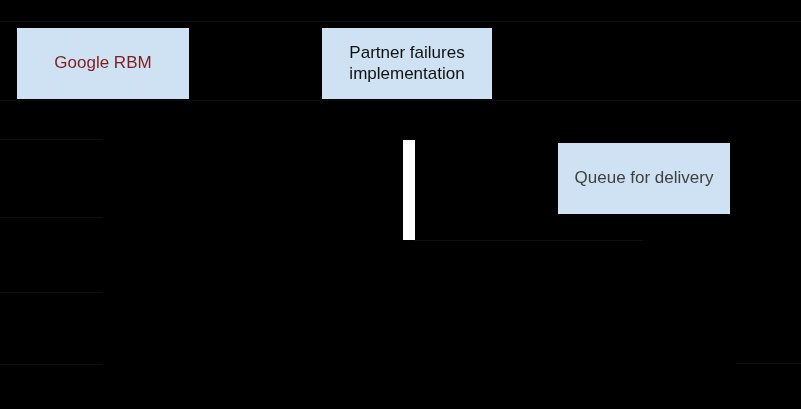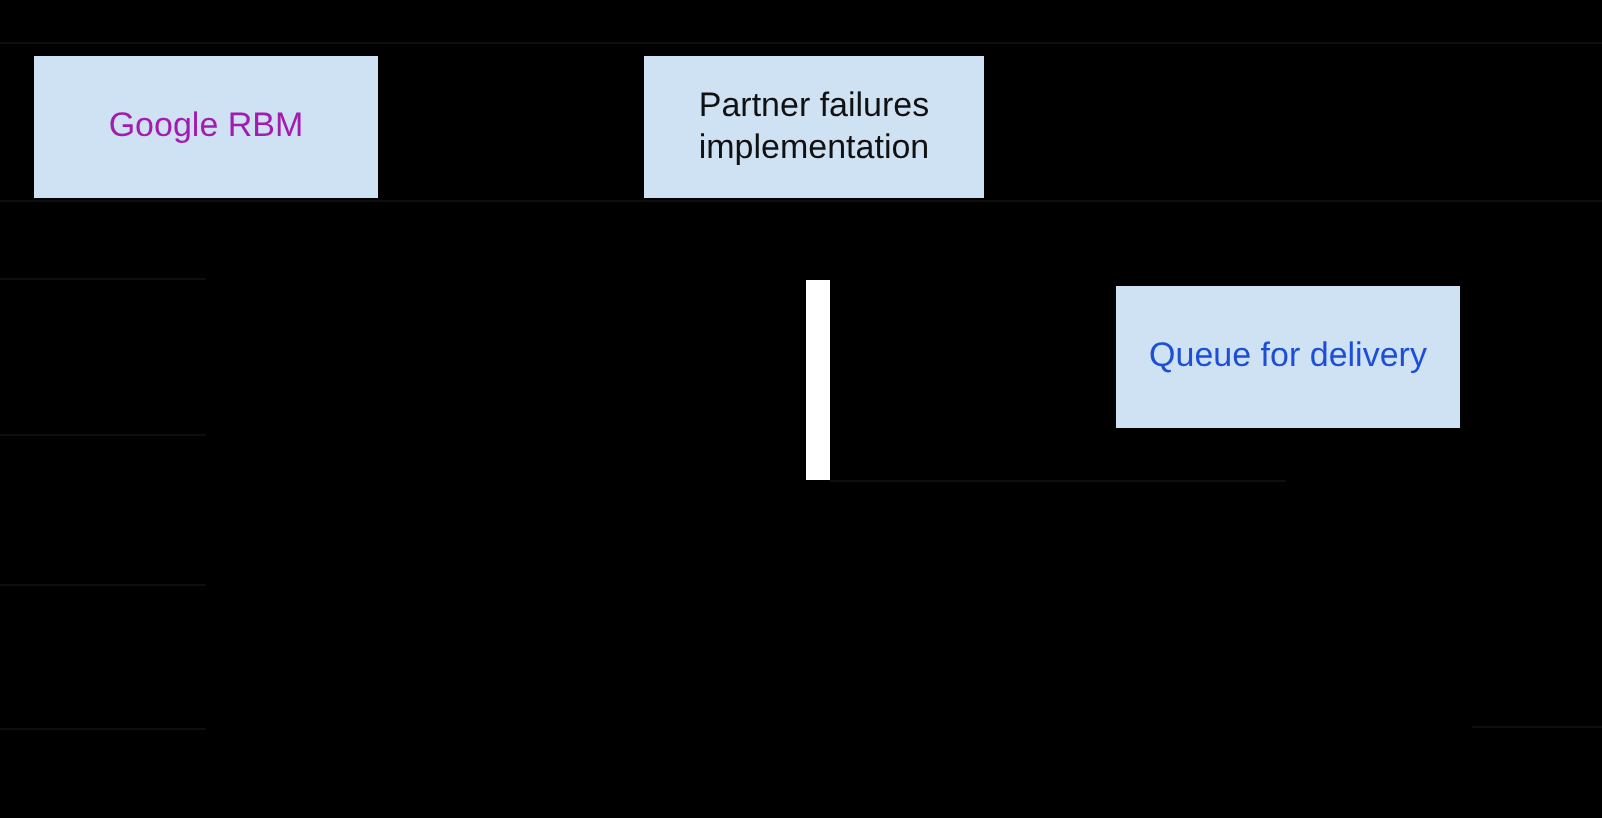--- a/index.html
+++ b/index.html
@@ -50,28 +50,28 @@
       <div class="faint-line" style="left: 0px; top: 21px; width: 801px; height: 1px; background: rgb(14, 14, 14);"></div>
       <div class="faint-line" style="left: 0px; top: 100px; width: 801px; height: 1px; background: rgb(14, 14, 14);"></div>
       <div class="faint-line" style="left: 0px; top: 139px; width: 103px; height: 1px; background: rgb(14, 14, 14);"></div>
       <div class="faint-line" style="left: 0px; top: 217px; width: 103px; height: 1px; background: rgb(14, 14, 14);"></div>
       <div class="faint-line" style="left: 415px; top: 240px; width: 228px; height: 1px; background: rgb(14, 14, 14);"></div>
       <div class="faint-line" style="left: 0px; top: 292px; width: 103px; height: 1px; background: rgb(14, 14, 14);"></div>
       <div class="faint-line" style="left: 0px; top: 364px; width: 103px; height: 1px; background: rgb(14, 14, 14);"></div>
       <div class="faint-line" style="left: 736px; top: 363px; width: 65px; height: 1px; background: rgb(14, 14, 14);"></div>
     </div>
 
-  <div class="node" style="left: 17px; top: 28px; width: 172px; height: 71px; background: rgb(207, 226, 243); color: #a21caf;">
+  <div class="node" style="left: 17px; top: 28px; width: 172px; height: 71px; background: rgb(207, 226, 243); color: #7f1d1d;">
     <span>Google RBM</span>
   </div>
 
   <div class="node" style="left: 322px; top: 28px; width: 170px; height: 71px; background: rgb(207, 226, 243); color: rgb(17, 17, 17);">
     <span>Partner failures implementation</span>
   </div>
 
-  <div class="node" style="left: 558px; top: 143px; width: 172px; height: 71px; background: rgb(207, 226, 243); color: #1d4ed8;">
+  <div class="node" style="left: 558px; top: 143px; width: 172px; height: 71px; background: rgb(207, 226, 243); color: #404040;">
     <span>Queue for delivery</span>
   </div>
 
 
   <div class="activation" style="left: 403px; top: 140px; width: 12px; height: 100px; background: rgb(255, 255, 255);"></div>
 
 </div>
 
 </body></html>

